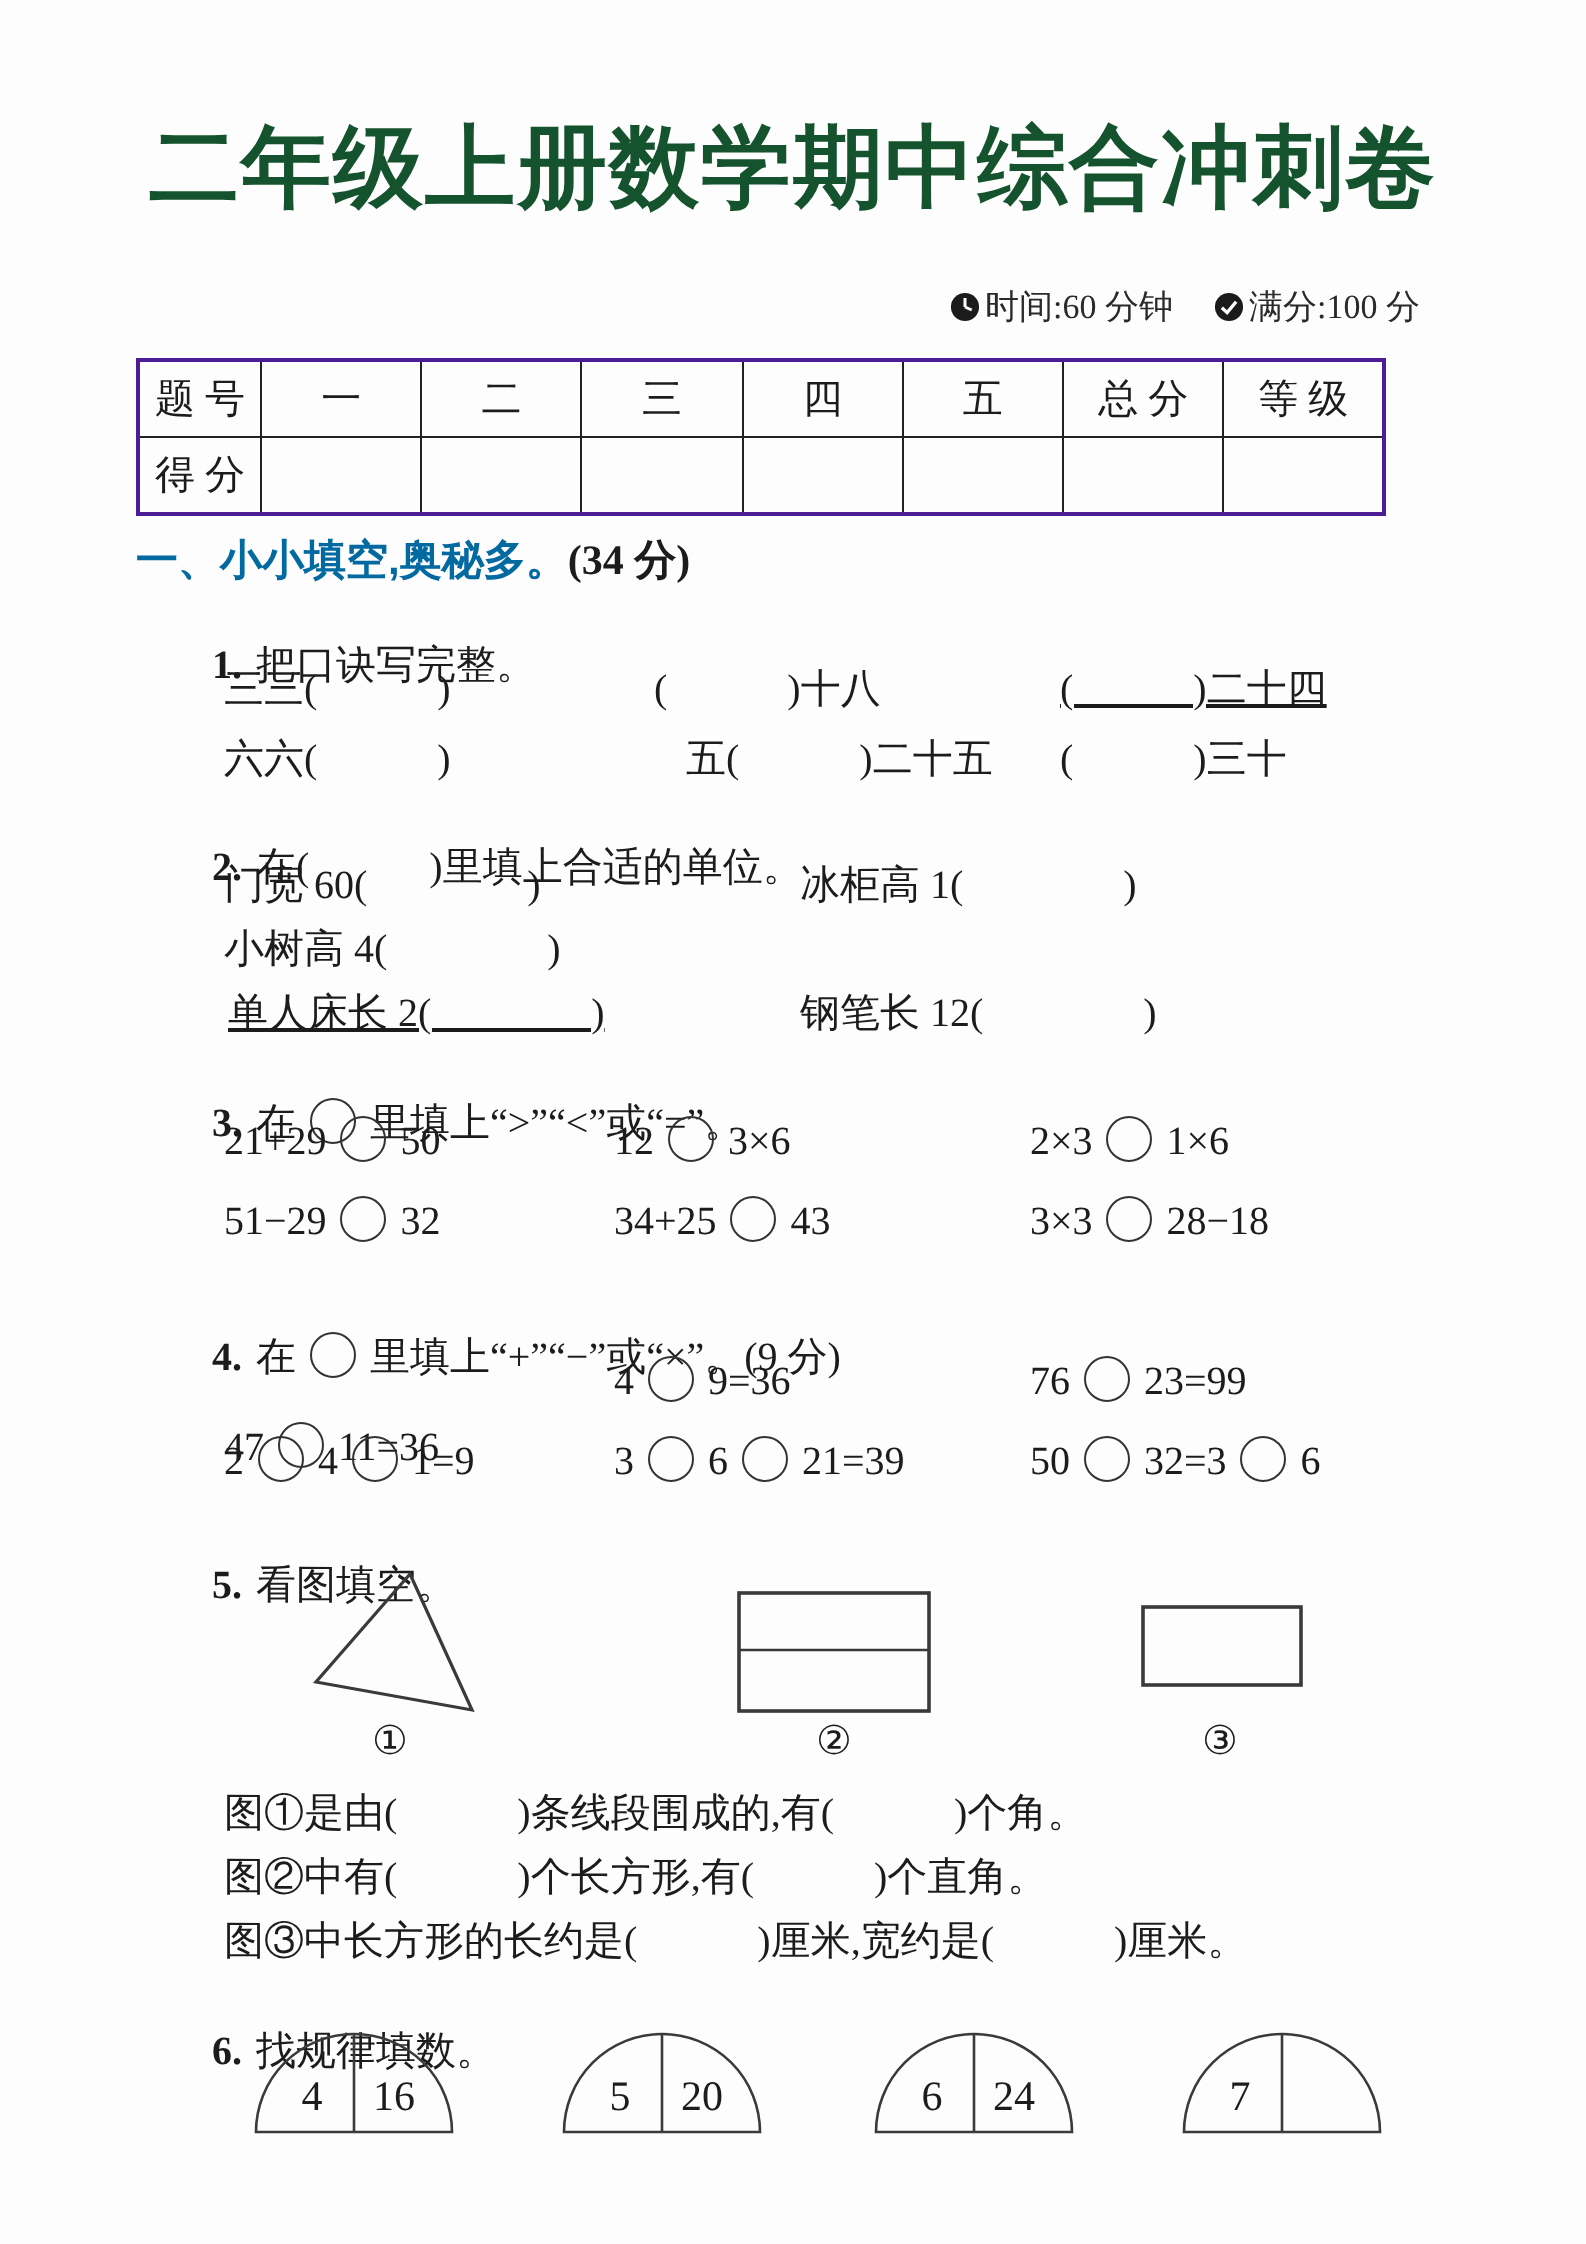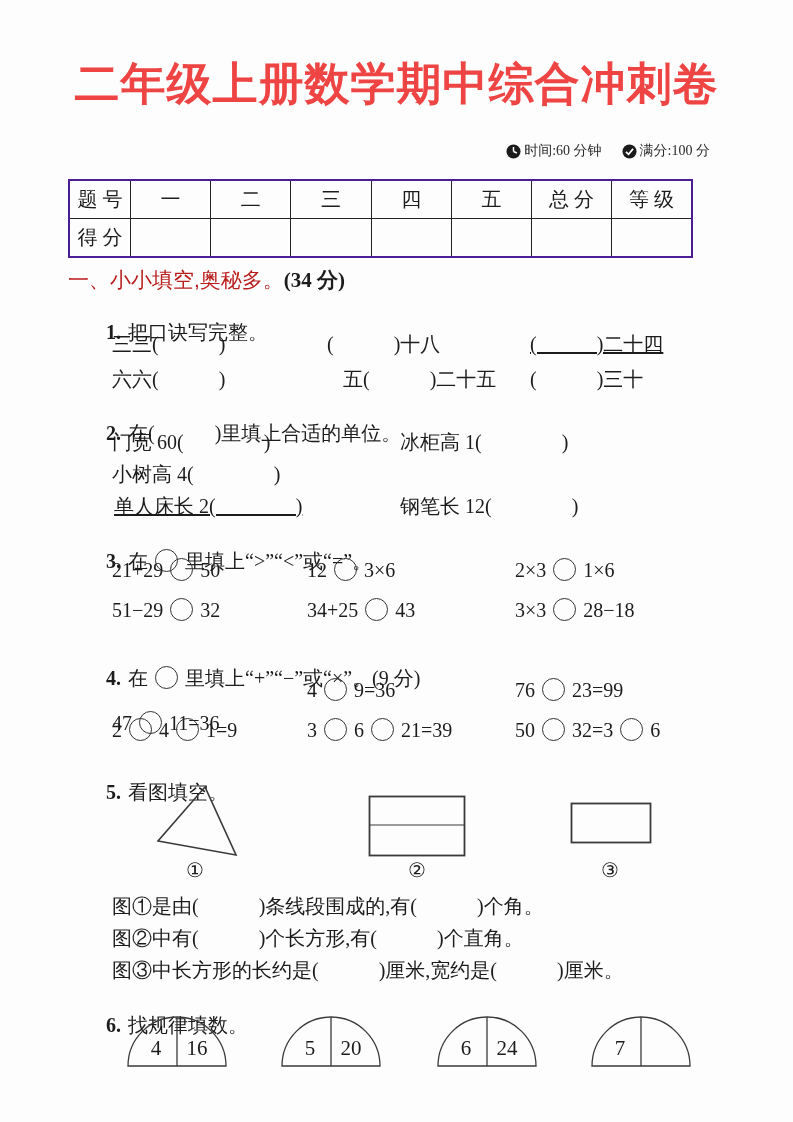--- a/index.html
+++ b/index.html
@@ -3,43 +3,43 @@
 <meta charset="utf-8">
 <style>
   html,body{margin:0;padding:0;background:#e8e8e8;}
   .page{
     position:relative;width:793px;height:1122px;background:#fdfdfd;margin:0 auto;
     font-family:"Liberation Serif","DejaVu Serif",serif;color:#1c1c1c;overflow:hidden;
   }
   .title{
     position:absolute;top:54px;left:0;width:100%;text-align:center;
     font-family:Liberation Serif, serif;
-    font-weight:900;font-size:45px;letter-spacing:1px;color:#ef4444;
+    font-weight:900;font-size:45px;letter-spacing:1px;color:#14532d;
   }
   .info{
     position:absolute;top:142px;right:83px;display:flex;align-items:center;gap:20px;
-    font-size:14px;color:#2a2a2a;
+    font-size:17px;color:#2a2a2a;
   }
   .info-item{display:flex;align-items:center;gap:3px;}
   .icon{width:15px;height:15px;display:inline-block;}
   table.score{
     position:absolute;top:179px;left:68px;width:625px;
     border-collapse:collapse;table-layout:fixed;
   }
   table.score td{
     border:1px solid #222;height:37px;text-align:center;vertical-align:middle;
     font-size:20px;padding:0;
   }
   table.score{border:2px solid #4c1d95;}
   td.qcol{width:60px;}
   .sec-heading{
     position:absolute;top:266px;left:68px;font-size:21px;
   }
   .sec-heading .main{
-    font-family:"Liberation Sans","DejaVu Sans",sans-serif;font-weight:400;color:#b91c1c;
+    font-family:"Liberation Sans","DejaVu Sans",sans-serif;font-weight:700;color:#0369a1;
   }
   .sec-heading .pts{font-weight:bold;}
   .line{position:absolute;font-size:20px;white-space:pre;}
   .qnum{font-weight:bold;margin-right:7px;}
   .circ{
     display:inline-block;width:21px;height:21px;border:1.4px solid #333;
     border-radius:50%;vertical-align:-4px;margin:0 7px;background:transparent;
   }
   .fig-label{position:absolute;top:858px;width:44px;text-align:center;font-size:20px;}
   svg.shape,svg.semi{position:absolute;}

